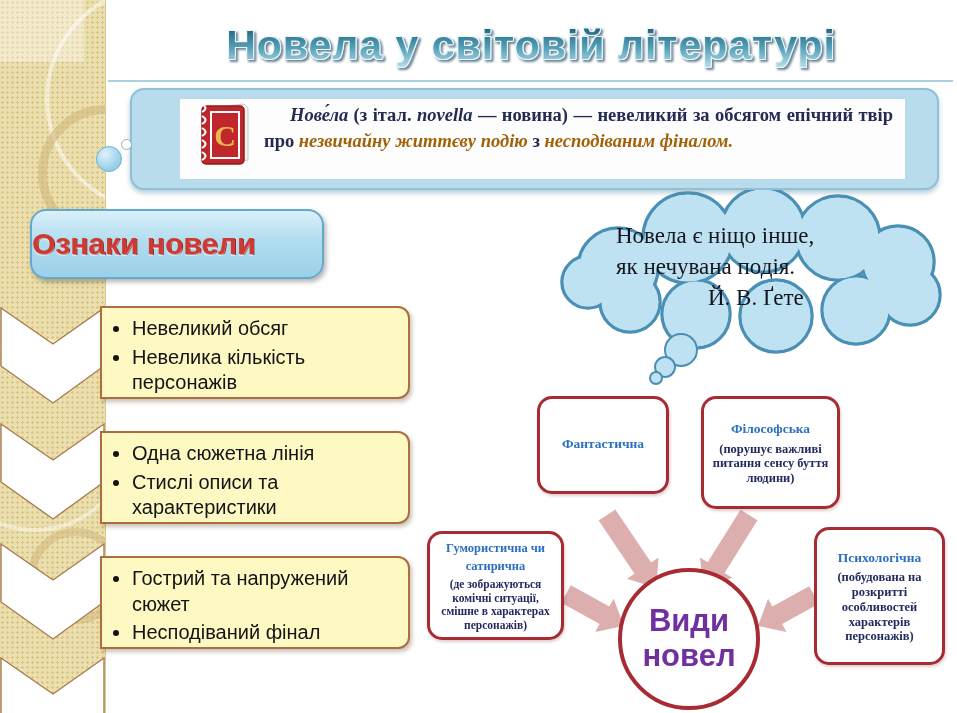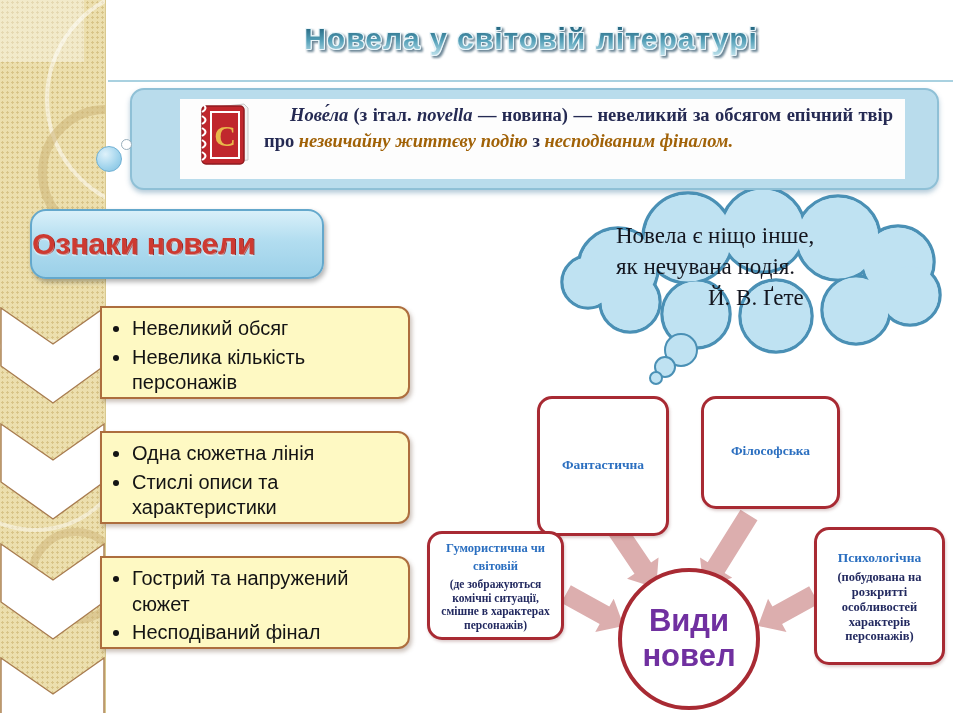--- a/index.html
+++ b/index.html
@@ -21,21 +21,21 @@
   .r1{left:45px;top:-15px;width:220px;height:220px;border:4px solid rgba(255,255,255,.5);}
   .r2{left:38px;top:105px;width:118px;height:118px;border:9px solid rgba(205,180,120,.55);}
   .r3{left:-62px;top:338px;width:186px;height:186px;border:4px solid rgba(255,255,255,.45);}
   .r4{left:28px;top:528px;width:80px;height:80px;border:8px solid rgba(205,180,120,.5);}
   
   .chevrons{position:absolute;left:0;top:0;pointer-events:none;}
   .chevrons polygon{fill:#ffffff;stroke:#a87c50;stroke-width:1.4;}
   
   .title{
     position:absolute;left:105px;right:0;top:22px;text-align:center;
-    font-size:30px;font-weight:bold;letter-spacing:1px;
+    font-size:41px;font-weight:bold;letter-spacing:1px;
     color:transparent;
     background:linear-gradient(180deg,#1f607a 10%,#55a0b8 55%,#c2e4ee 100%);
     -webkit-background-clip:text;background-clip:text;
     filter:drop-shadow(1px 0 0 #eaf5f9) drop-shadow(-1px 0 0 #eaf5f9)
            drop-shadow(0 1px 0 #eaf5f9) drop-shadow(0 -1px 0 #eaf5f9)
            drop-shadow(2px 2px 1px rgba(30,70,95,.65));
   }
   .rule{position:absolute;left:108px;top:80px;width:845px;height:2px;background:#a9d1e0;}
   
   .defbox{
@@ -92,21 +92,21 @@
     text-align:center;padding:4px 6px;box-shadow:1px 2px 3px rgba(120,60,60,.25);
   }
   .tbox .ttitle{
     font-family:"Liberation Serif",serif;font-weight:bold;color:#2b6fc0;
     font-size:13.5px;line-height:1.45;margin-bottom:3px;
   }
   .tbox .tdesc{
     font-family:"Liberation Serif",serif;font-weight:bold;color:#232a60;
     font-size:12.5px;line-height:1.18;
   }
-  .t-fant{left:537px;top:396px;width:132px;height:140px;}
+  .t-fant{left:537px;top:396px;width:132px;height:98px;}
   .t-filos{left:701px;top:396px;width:139px;height:113px;}
   .t-humor{left:427px;top:531px;width:137px;height:109px;}
   .t-humor .ttitle{font-size:12.5px;}
   .t-humor .tdesc{font-size:11.5px;}
   .t-psych{left:814px;top:527px;width:131px;height:138px;}
   .circle{
     position:absolute;left:618px;top:568px;width:142px;height:142px;border-radius:50%;
     background:#ffffff;border:4px solid #a82a33;box-sizing:border-box;
     display:flex;flex-direction:column;align-items:center;justify-content:center;
   }
@@ -235,23 +235,24 @@
       <polygon transform="translate(566,594) rotate(29)" points="0,-10 44,-10 44,-19 66,0 44,19 44,10 0,10"></polygon>
       <polygon transform="translate(814,595) rotate(151)" points="0,-10 42,-10 42,-19 64,0 42,19 42,10 0,10"></polygon>
     </g>
   </svg>
 
   <div class="tbox t-fant">
     <div class="ttitle">Фантастична</div>
   </div>
   <div class="tbox t-filos">
     <div class="ttitle">Філософська</div>
+    <div class="tdesc">(порушує важливі питання сенсу буття людини)</div>
   </div>
   <div class="tbox t-humor">
-    <div class="ttitle">Гумористична чи світовій</div>
+    <div class="ttitle">Гумористична чи сатирична</div>
     <div class="tdesc">(де зображуються комічні ситуації, смішне в характерах персонажів)</div>
   </div>
   <div class="tbox t-psych">
     <div class="ttitle">Психологічна</div>
     <div class="tdesc">(побудована на розкритті особливостей характерів персонажів)</div>
   </div>
 
   <div class="circle">
     <span>Види</span>
     <span>новел</span>

